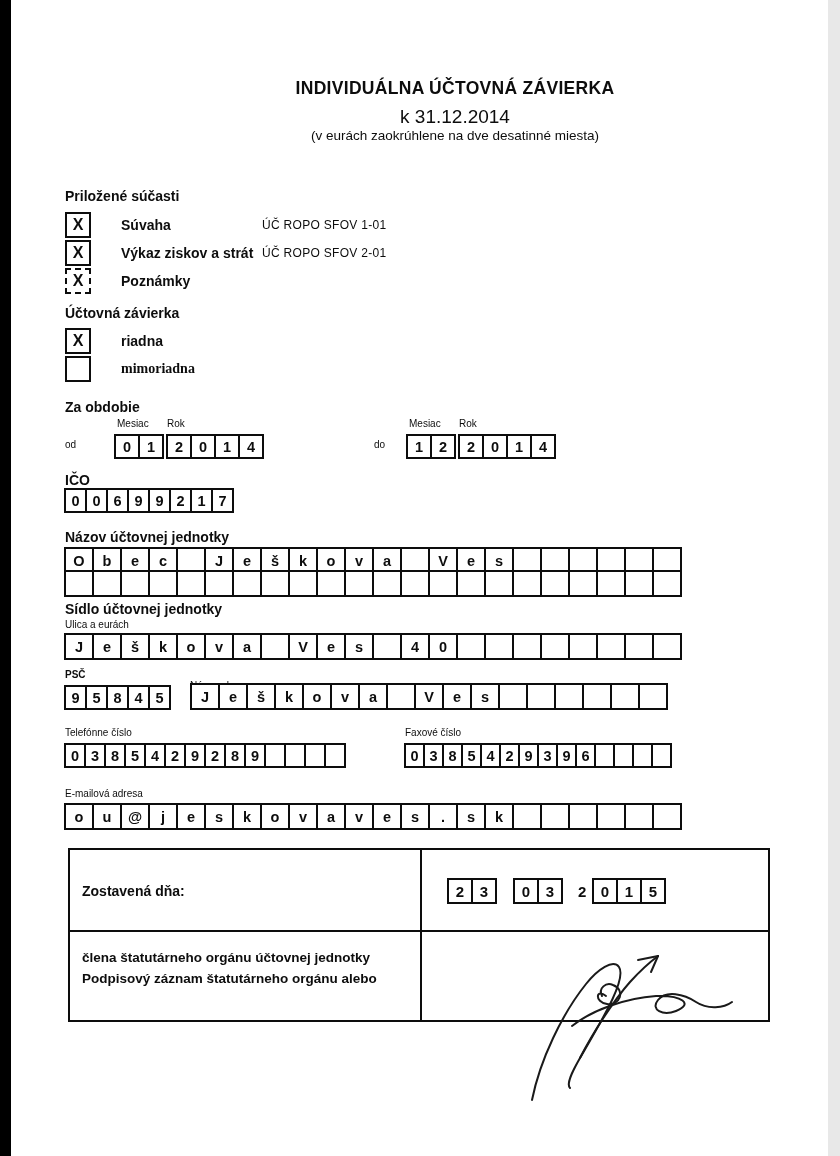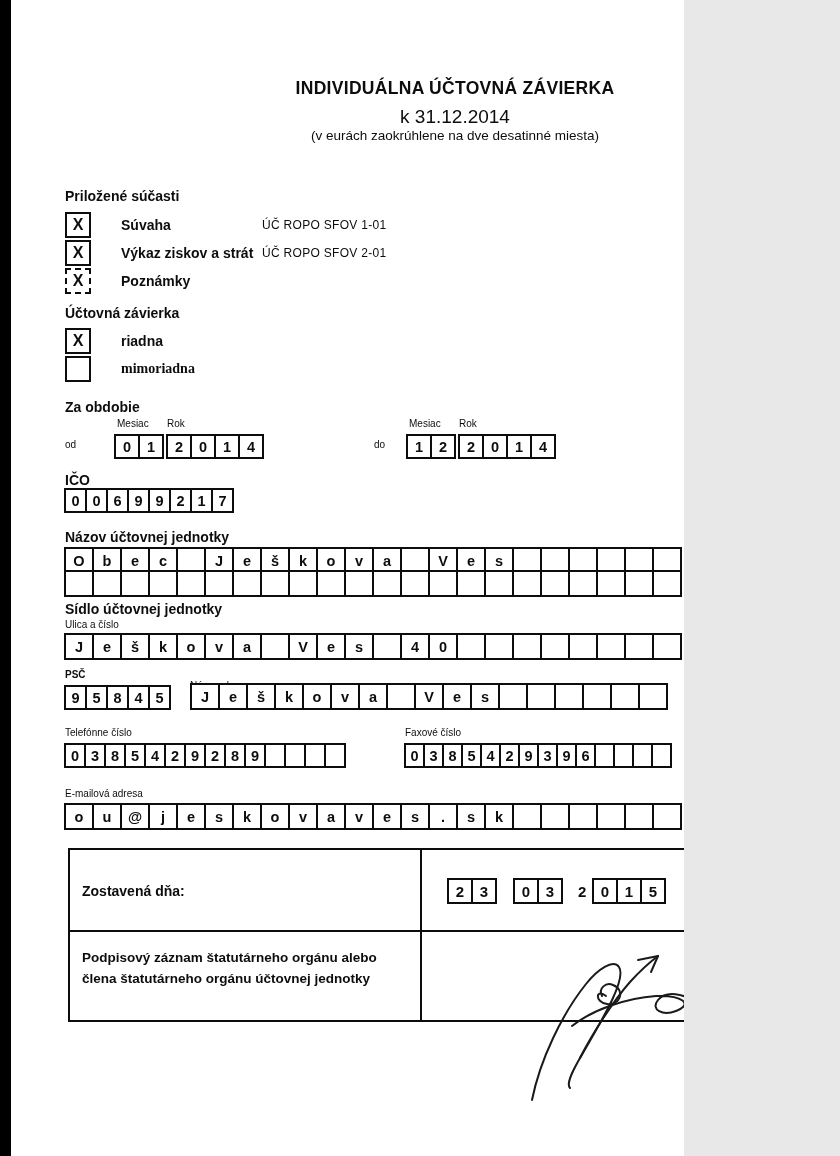--- a/index.html
+++ b/index.html
@@ -1,18 +1,18 @@
 <!DOCTYPE html>
 <html><head>
 <meta charset="utf-8">
 <style>
   html,body{margin:0;padding:0;background:#e8e8e8;}
   .page{
     position:relative;
-    width:684px;height:1156px;
+    width:828px;height:1156px;
     background:#ffffff;
     font-family:"Liberation Sans", sans-serif;
     color:#0d0d0d;
     overflow:hidden;
   }
   .abs{position:absolute;}
   .scan-edge{background:#000;}
   .title{font-weight:bold;font-size:17.5px;letter-spacing:.3px;text-align:center;}
   .subtitle{font-size:19px;font-weight:bold;text-align:center;}
   .note{font-size:13.5px;text-align:center;}
@@ -165,21 +165,21 @@
       <div class="cell"></div>
       <div class="cell"></div>
       <div class="cell"></div>
       <div class="cell"></div>
       <div class="cell"></div>
       <div class="cell"></div>
       <div class="cell"></div>
     </div>
 
   <div class="abs h" style="left:65px;top:601px;">Sídlo účtovnej jednotky</div>
-  <div class="abs small-lbl" style="left:65px;top:619px;">Ulica a číslo</div>
+  <div class="abs small-lbl" style="left:65px;top:619px;">Ulica a eurách</div>
   <div class="abs grid big" style="left:64px;top:633px;">
       <div class="cell">J</div>
       <div class="cell">e</div>
       <div class="cell">š</div>
       <div class="cell">k</div>
       <div class="cell">o</div>
       <div class="cell">v</div>
       <div class="cell">a</div>
       <div class="cell"></div>
       <div class="cell">V</div>
@@ -302,22 +302,22 @@
       <div class="cell">3</div>
     </div>
   <div class="abs loose-digit" style="left:578px;top:883px;">2</div>
   <div class="abs grid date" style="left:592px;top:878px;">
       <div class="cell">0</div>
       <div class="cell">1</div>
       <div class="cell">5</div>
     </div>
 
   <div class="abs" style="left:82px;top:948px;font-weight:bold;font-size:13.5px;line-height:1.55;">
+    <div>člena štatutárneho orgánu účtovnej jednotky</div>
     <div>Podpisový záznam štatutárneho orgánu alebo</div>
-    <div>člena štatutárneho orgánu účtovnej jednotky</div>
   </div>
 
 
   <svg class="abs" style="left:480px;top:938px;" width="280" height="168" viewBox="0 0 280 168">
     <g fill="none" stroke="#1a1a1a" stroke-width="2" stroke-linecap="round">
       <path d="M 52 162 C 60 122 82 76 106 46 C 118 31 133 21 139 29 C 147 41 122 82 100 120 C 92 134 86 146 90 150"></path>
       <path d="M 100 120 C 112 96 134 62 150 44 C 160 33 170 24 178 18"></path>
       <path d="M 178 18 L 158 22"></path>
       <path d="M 178 18 L 171 34"></path>
       <path d="M 92 88 C 112 72 146 60 176 58 C 202 57 214 66 196 73 C 183 78 170 72 178 62 C 186 52 204 56 216 64 C 228 72 244 70 252 64"></path>

